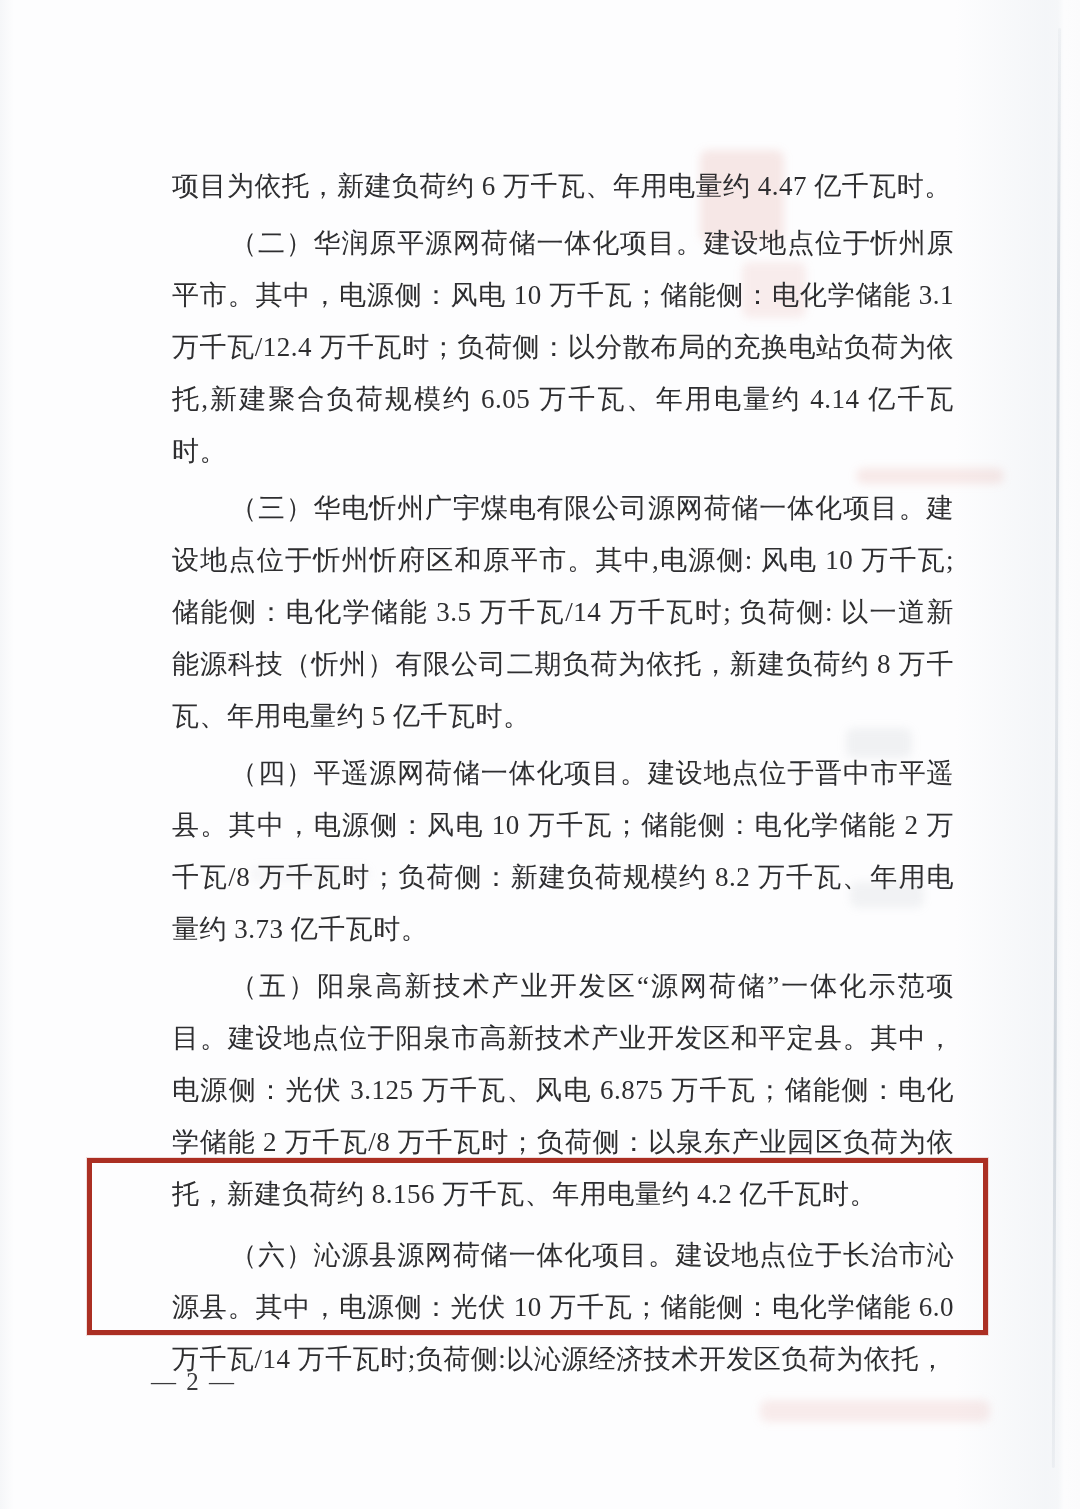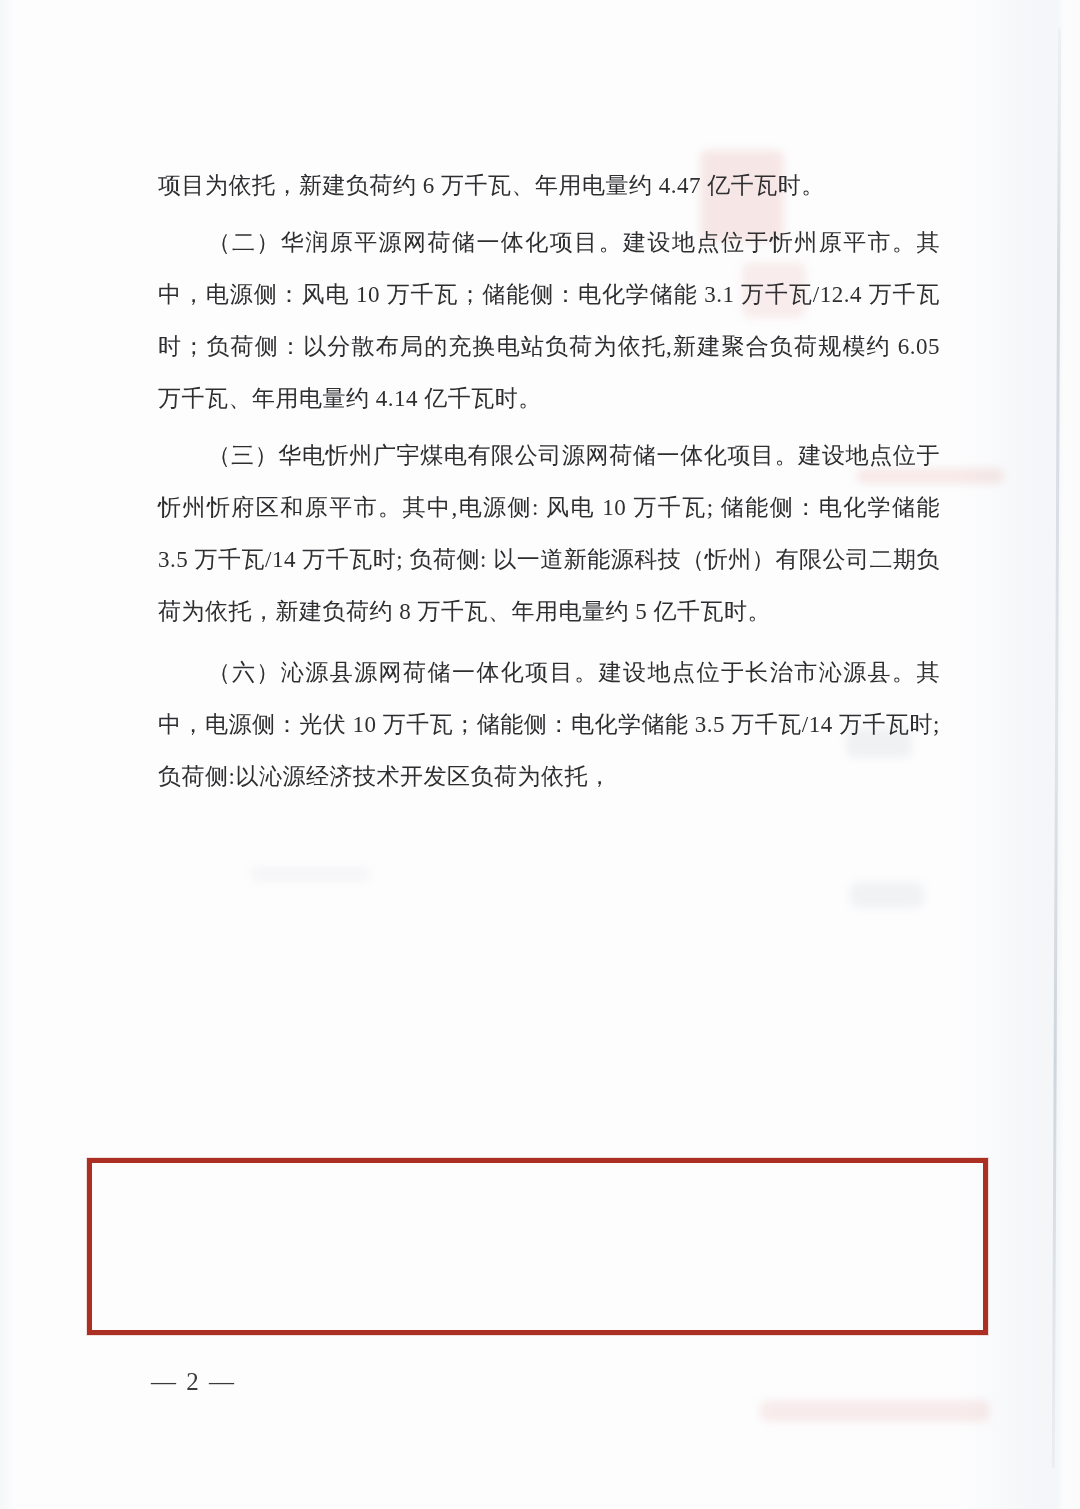--- a/index.html
+++ b/index.html
@@ -37,24 +37,24 @@
       rgba(160,172,186,0.40) 18%,
       rgba(170,180,192,0.28) 48%,
       rgba(155,168,182,0.42) 72%,
       rgba(170,180,192,0.12) 100%);
     transform: rotate(0.25deg);
     border-radius: 2px;
   }
 
   .text-block {
     position: absolute;
-    left: 158px;
+    left: 172px;
     top: 160px;
     width: 782px;
-    font-size: 23px;
+    font-size: 27px;
     line-height: 52px;
     color: #2e2e30;
     text-align: justify;
     letter-spacing: 0.5px;
   }
   .text-block p {
     margin: 0;
     padding: 0;
   }
   .text-block p.para {
@@ -112,21 +112,23 @@
   <div class="bleed bleed-red-3"></div>
   <div class="bleed bleed-red-4"></div>
   <div class="bleed bleed-gray-1"></div>
   <div class="bleed bleed-gray-2"></div>
   <div class="bleed bleed-gray-3"></div>
 
   <div class="text-block" style="color: rgb(46, 46, 48);">
     <p class="cont">项目为依托，新建负荷约 6 万千瓦、年用电量约 4.47 亿千瓦时。</p>
     <p class="para">（二）华润原平源网荷储一体化项目。建设地点位于忻州原平市。其中，电源侧：风电 10 万千瓦；储能侧：电化学储能 3.1 万千瓦/12.4 万千瓦时；负荷侧：以分散布局的充换电站负荷为依托,新建聚合负荷规模约 6.05 万千瓦、年用电量约 4.14 亿千瓦时。</p>
     <p class="para">（三）华电忻州广宇煤电有限公司源网荷储一体化项目。建设地点位于忻州忻府区和原平市。其中,电源侧: 风电 10 万千瓦; 储能侧：电化学储能 3.5 万千瓦/14 万千瓦时; 负荷侧: 以一道新能源科技（忻州）有限公司二期负荷为依托，新建负荷约 8 万千瓦、年用电量约 5 亿千瓦时。</p>
-    <p class="para para-highlight">（六）沁源县源网荷储一体化项目。建设地点位于长治市沁源县。其中，电源侧：光伏 10 万千瓦；储能侧：电化学储能 3.5 万千瓦/14 万千瓦时;负荷侧:以沁源经济技术开发区负荷为依托，</p>
+    <p class="para">（四）平遥源网荷储一体化项目。建设地点位于晋中市平遥县。其中，电源侧：风电 10 万千瓦；储能侧：电化学储能 2 万千瓦/8 万千瓦时；负荷侧：新建负荷规模约 8.2 万千瓦、年用电量约 3.73 亿千瓦时。</p>
+    <p class="para">（五）阳泉高新技术产业开发区“源网荷储”一体化示范项目。建设地点位于阳泉市高新技术产业开发区和平定县。其中，电源侧：光伏 3.125 万千瓦、风电 6.875 万千瓦；储能侧：电化学储能 2 万千瓦/8 万千瓦时；负荷侧：以泉东产业园区负荷为依托，新建负荷约 8.156 万千瓦、年用电量约 4.2 亿千瓦时。</p>
+    <p class="para para-highlight">（六）沁源县源网荷储一体化项目。建设地点位于长治市沁源县。其中，电源侧：光伏 10 万千瓦；储能侧：电化学储能 6.0 万千瓦/14 万千瓦时;负荷侧:以沁源经济技术开发区负荷为依托，</p>
   </div>
 
   <div class="red-box" style="border-color: rgb(171, 47, 35);"></div>
 
   <div class="footer">— 2 —</div>
 
   <div class="scan-edge"></div>
 
 </div>
 

